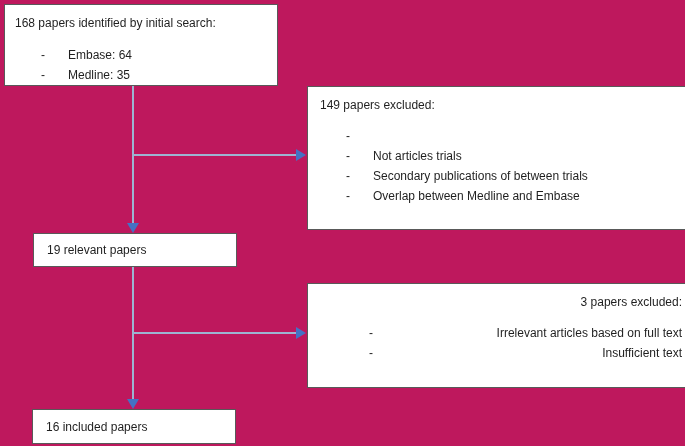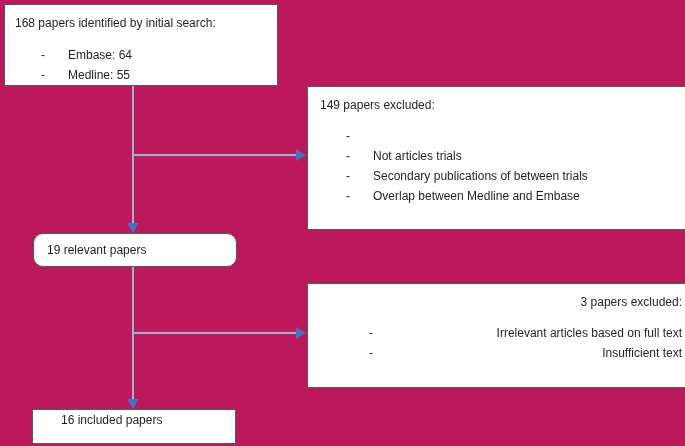--- a/index.html
+++ b/index.html
@@ -16,23 +16,23 @@
   }
   .box {
     position: absolute;
     background: #ffffff;
     border: 1.5px solid #595959;
     box-sizing: border-box;
   }
   .box-title { padding: 0; }
   #box-initial   { left: 4px;   top: 4px;   width: 274px; height: 82px;  padding: 8px 4px 0 10px; }
   #box-excluded-1{ left: 307px; top: 86px;  width: 444px; height: 144px; padding: 8px 8px 0 12px; }
-  #box-relevant  { left: 33px;  top: 233px; width: 204px; height: 34px;  display: flex; align-items: center; padding-left: 13px; border-radius: 10px; }
+  #box-relevant  { left: 33px;  top: 233px; width: 204px; height: 34px;  display: flex; align-items: center; padding-left: 13px; }
   #box-excluded-2{ left: 307px; top: 283px; width: 384px; height: 105px; padding: 8px 8px 0 12px; text-align: right; }
-  #box-included  { left: 32px;  top: 409px; width: 204px; height: 35px;  display: flex; padding-left: 28px; }
+  #box-included  { left: 32px;  top: 409px; width: 204px; height: 35px;  display: flex; align-items: center; padding-left: 13px; }
 
   .bullets { margin-top: 11px; }
   #box-initial .bullets { margin-top: 12px; }
   .bullet { display: flex; align-items: flex-start; padding-left: 26px; }
   .dash { width: 27px; flex: 0 0 27px; }
   .bullet-text { flex: 1 1 auto; }
 
   .line { position: absolute; background: #9db4d2; }
   .v-line { width: 2px; }
   .h-line { height: 2px; }
@@ -56,21 +56,21 @@
 
   <div class="box" id="box-initial">
     <div class="box-title">168 papers identified by initial search:</div>
     <div class="bullets">
         <div class="bullet">
           <span class="dash">-</span>
           <span class="bullet-text">Embase: 64</span>
         </div>
         <div class="bullet">
           <span class="dash">-</span>
-          <span class="bullet-text">Medline: 55</span>
+          <span class="bullet-text">Medline: 35</span>
         </div>
       </div>
   </div>
 
   <div class="box" id="box-excluded-1">
     <div class="box-title">149 papers excluded:</div>
     <div class="bullets">
         <div class="bullet">
           <span class="dash">-</span>
         </div>

